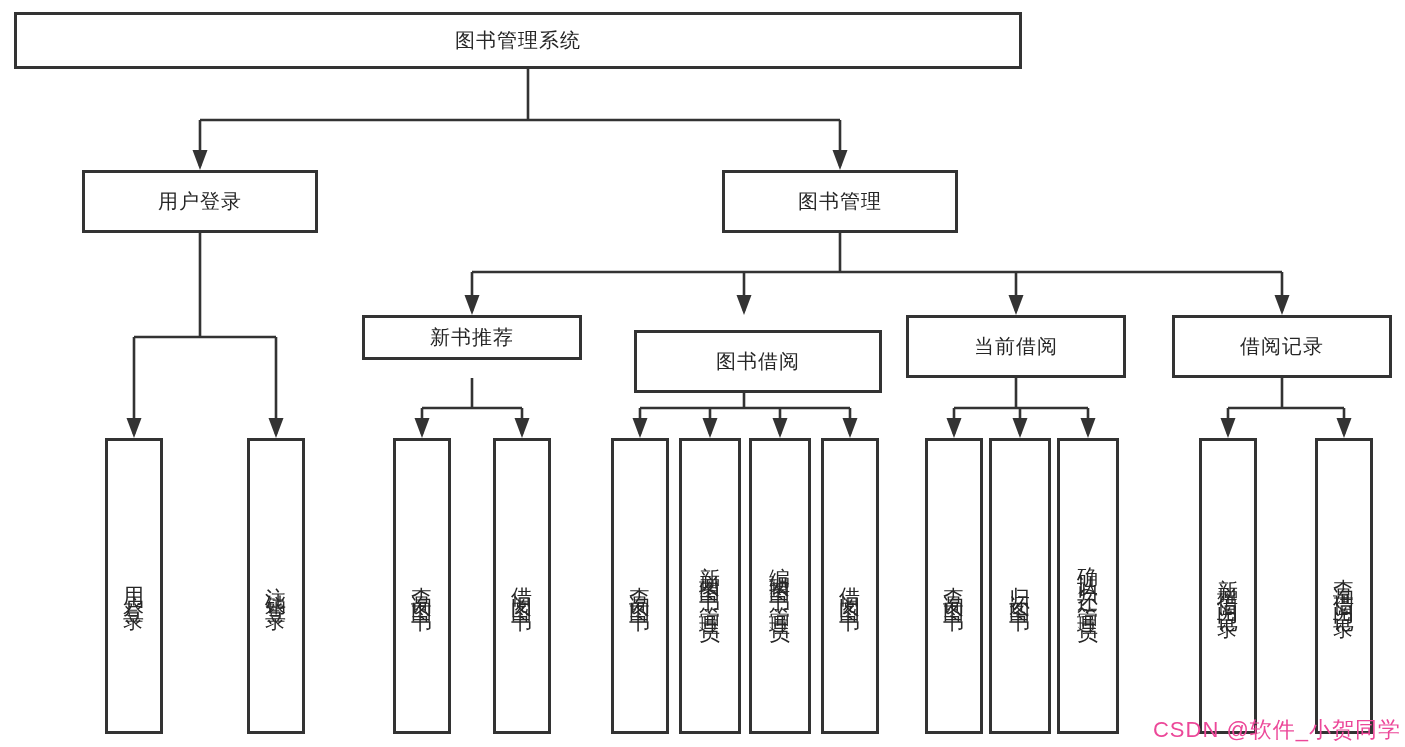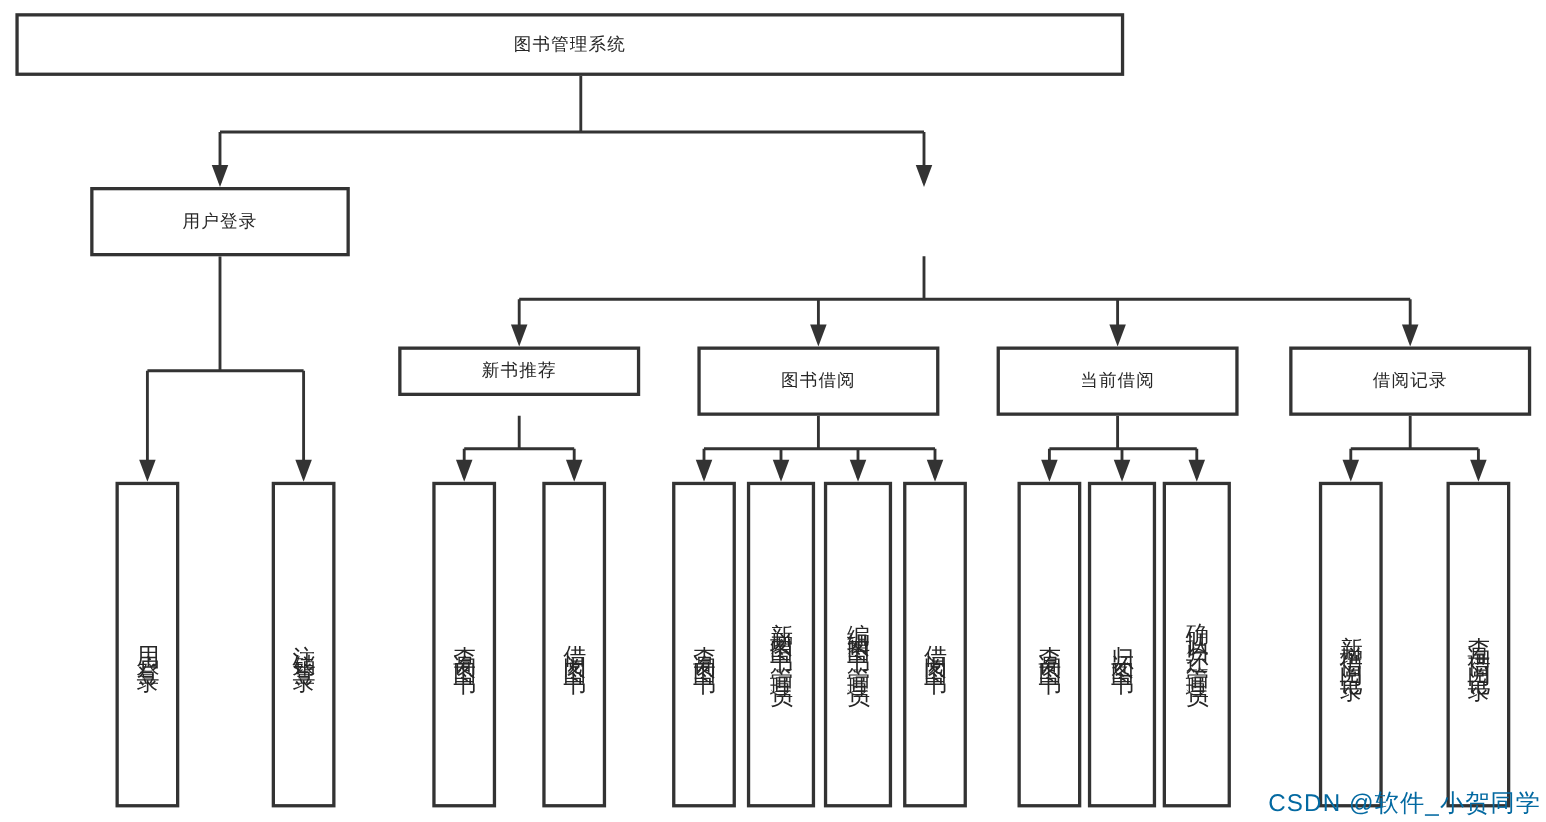--- a/index.html
+++ b/index.html
@@ -6,54 +6,54 @@
   .stage {
     position:relative; width:1405px; height:747px; background:#ffffff;
     font-family:"Liberation Sans", sans-serif; color:#262626; overflow:hidden;
   }
   .connectors { position:absolute; left:0; top:0; z-index:1; }
   .node {
     position:absolute; box-sizing:border-box; z-index:2;
     border:3px solid #333333; background:#ffffff;
     display:flex; align-items:center; justify-content:center;
   }
-  .h-label { font-size:16px; letter-spacing:1px; white-space:nowrap; }
+  .h-label { font-size:20px; letter-spacing:1px; white-space:nowrap; }
   .v-label {
     writing-mode:vertical-rl; text-orientation:mixed;
     font-size:21px; letter-spacing:8px; line-height:1; white-space:nowrap;
   }
   
   .n-root  { left:14px;  top:12px;  width:1008px; height:57px; }
   
   .n-login { left:82px;  top:170px; width:236px; height:63px; }
   .n-mgmt  { left:722px; top:170px; width:236px; height:63px; }
   
   .n-l3a { left:362px;  top:315px; width:220px; height:45px; }
-  .n-l3b { left:634px;  top:315px; width:220px; height:63px; }
+  .n-l3b { left:634px;  top:330px; width:248px; height:63px; }
   .n-l3c { left:906px;  top:315px; width:220px; height:63px;justify-content:center; }
   .n-l3d { left:1172px; top:315px; width:220px; height:63px; }
   
   .leaf { top:438px; height:296px; width:58px; }
   .leaf.wide { width:62px; }
   .lf1  { left:105px; }
   .lf2  { left:247px; }
   .lf3  { left:393px; }
   .lf4  { left:493px; }
   .lf5  { left:611px; }
   .lf6  { left:679px; }
   .lf7  { left:749px; }
   .lf8  { left:821px; }
   .lf9  { left:925px; }
   .lf10 { left:989px; }
   .lf11 { left:1057px; }
   .lf12 { left:1199px; }
   .lf13 { left:1315px; }
   .watermark {
     position:absolute; right:4px; top:715px; z-index:3;
-    font-size:22px; letter-spacing:1px; color:#0369a1; white-space:nowrap;
+    font-size:22px; letter-spacing:1px; color:#ec4899; white-space:nowrap;
   }
 </style>
 </head>
 <body>
 
 <div class="stage">
 
   <svg class="connectors" width="1405" height="747" viewBox="0 0 1405 747">
     <g stroke="#333333" stroke-width="2.6" fill="none">
 
@@ -93,20 +93,23 @@
       <path d="M1336.5 418 L1351.5 418 L1344 438 Z"></path>
     </g>
   </svg>
 
   <div class="node n-root">
     <span class="h-label">图书管理系统</span>
   </div>
 
   <div class="node n-login">
     <span class="h-label">用户登录</span>
+  </div>
+  <div class="node n-mgmt">
+    <span class="h-label">图书管理</span>
   </div>
 
   <div class="node n-l3a">
     <span class="h-label">新书推荐</span>
   </div>
   <div class="node n-l3b">
     <span class="h-label">图书借阅</span>
   </div>
   <div class="node n-l3c">
     <span class="h-label">当前借阅</span>

